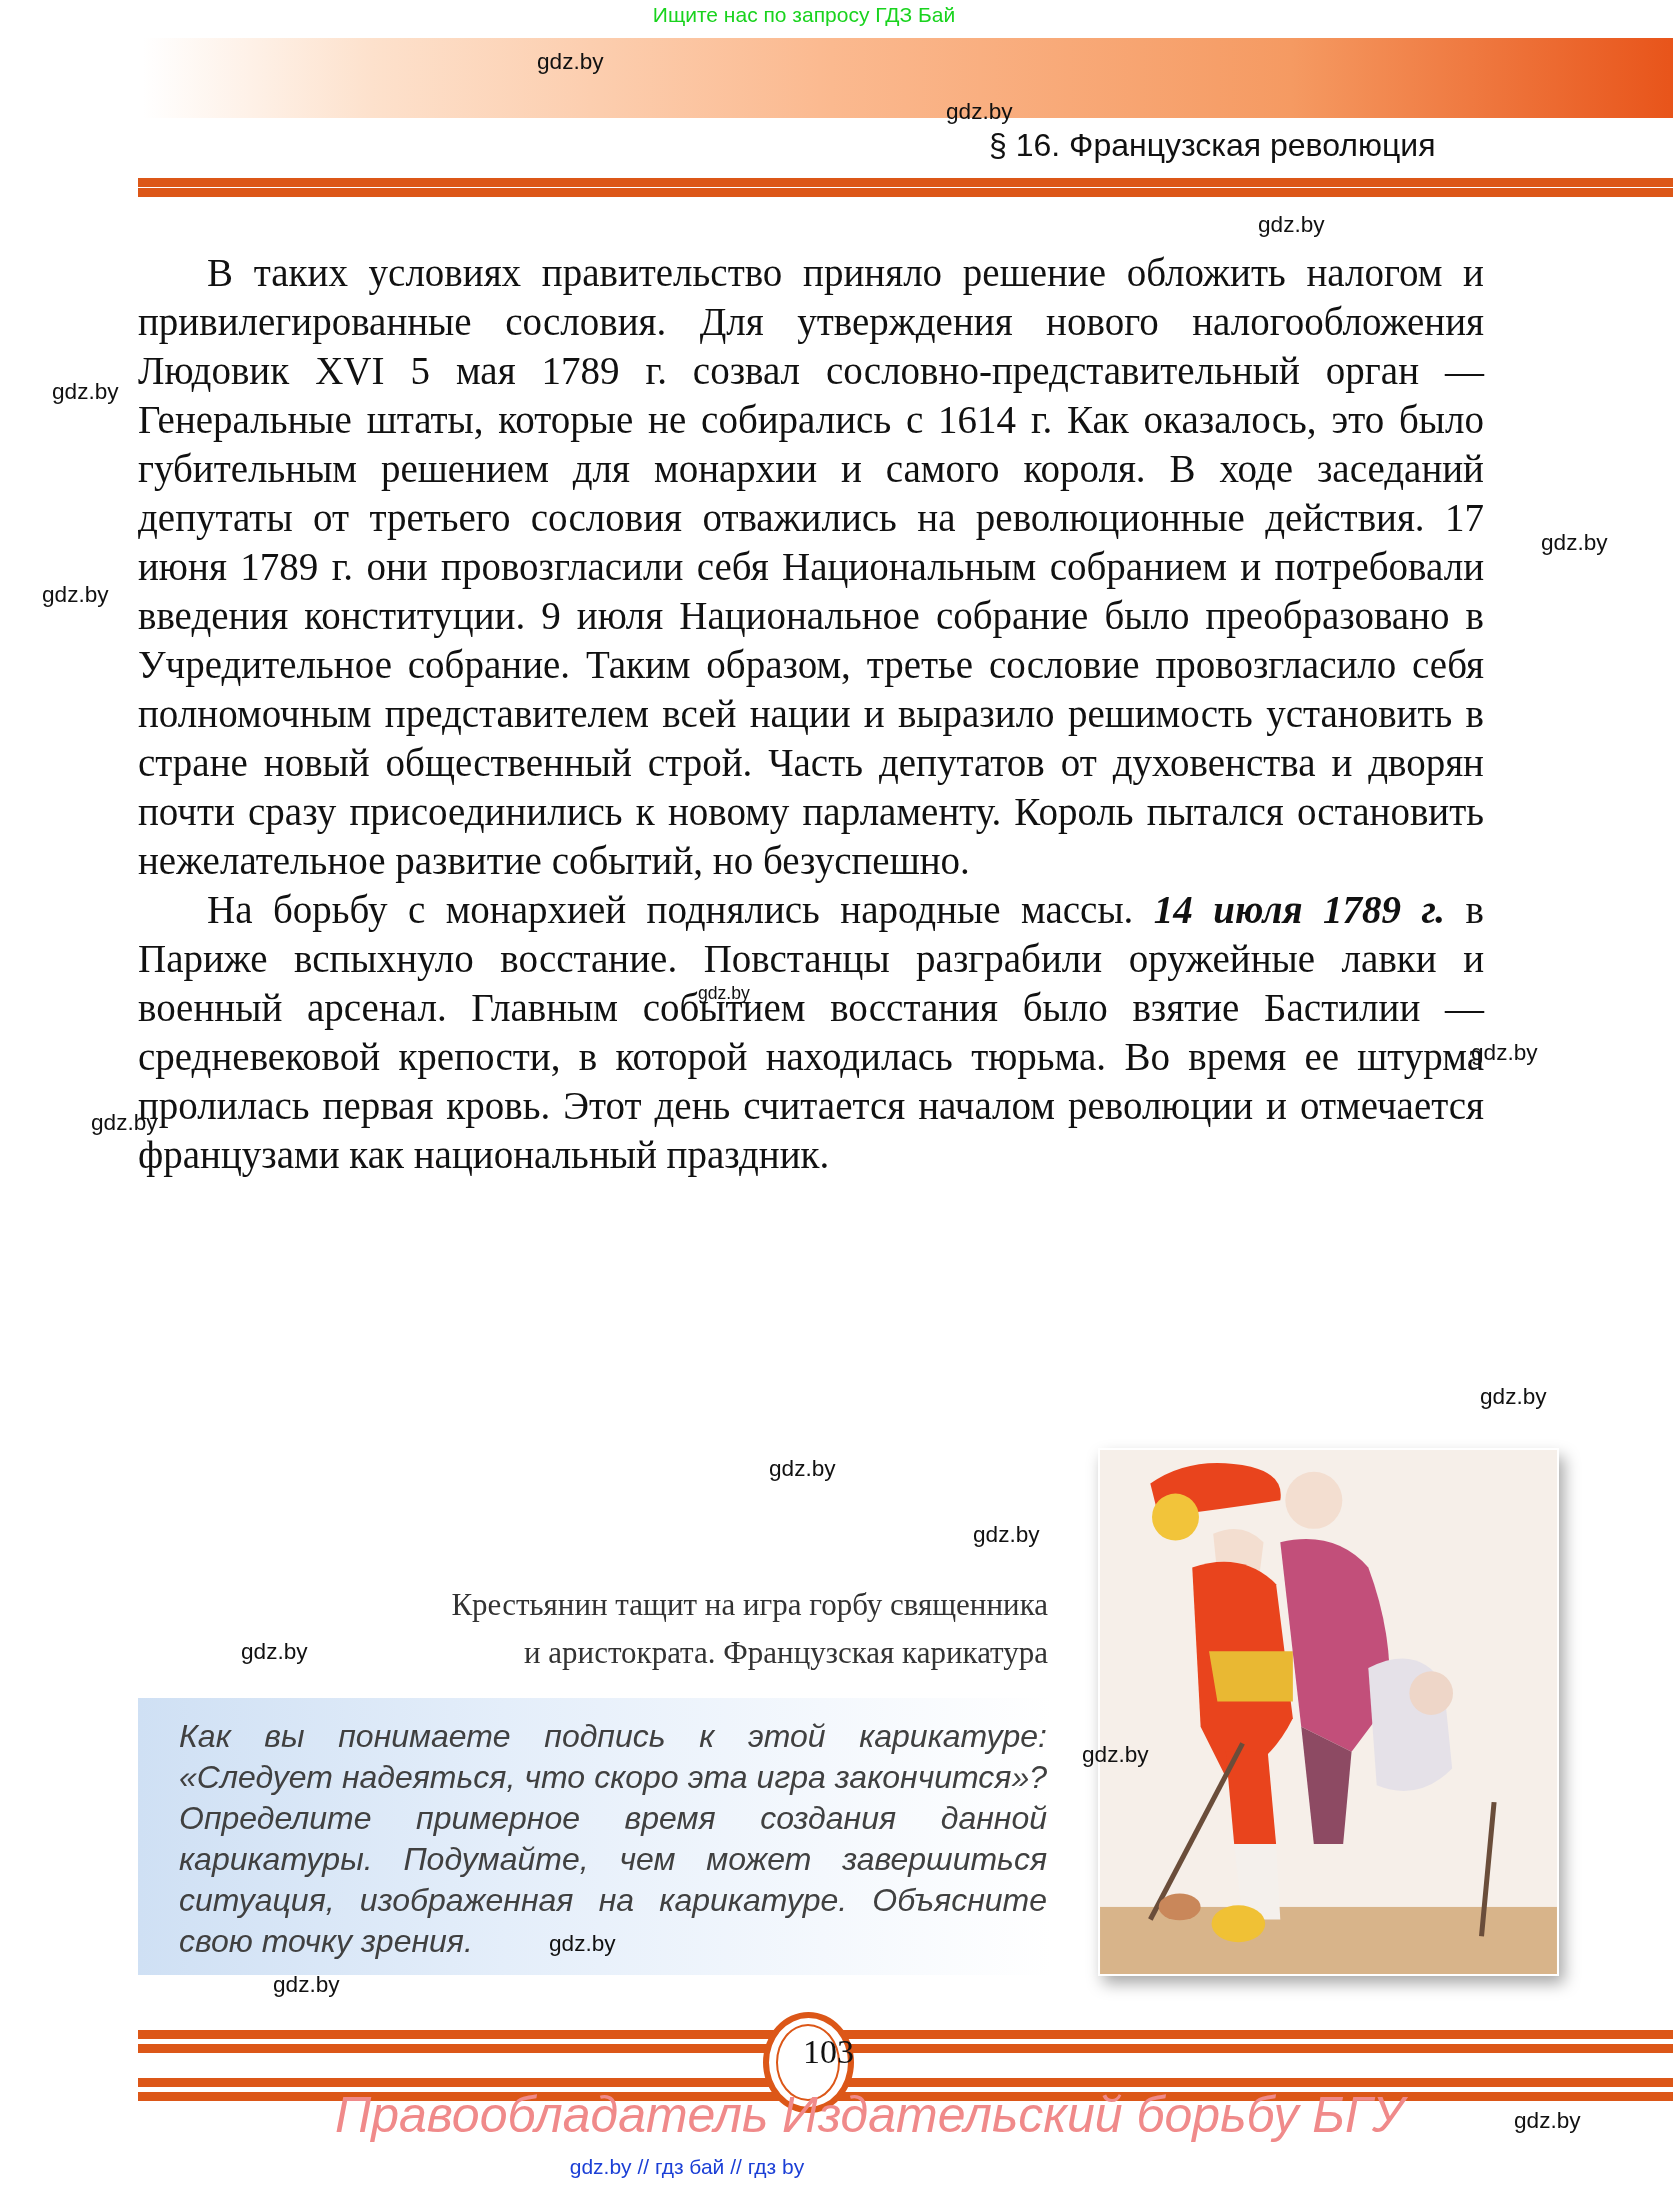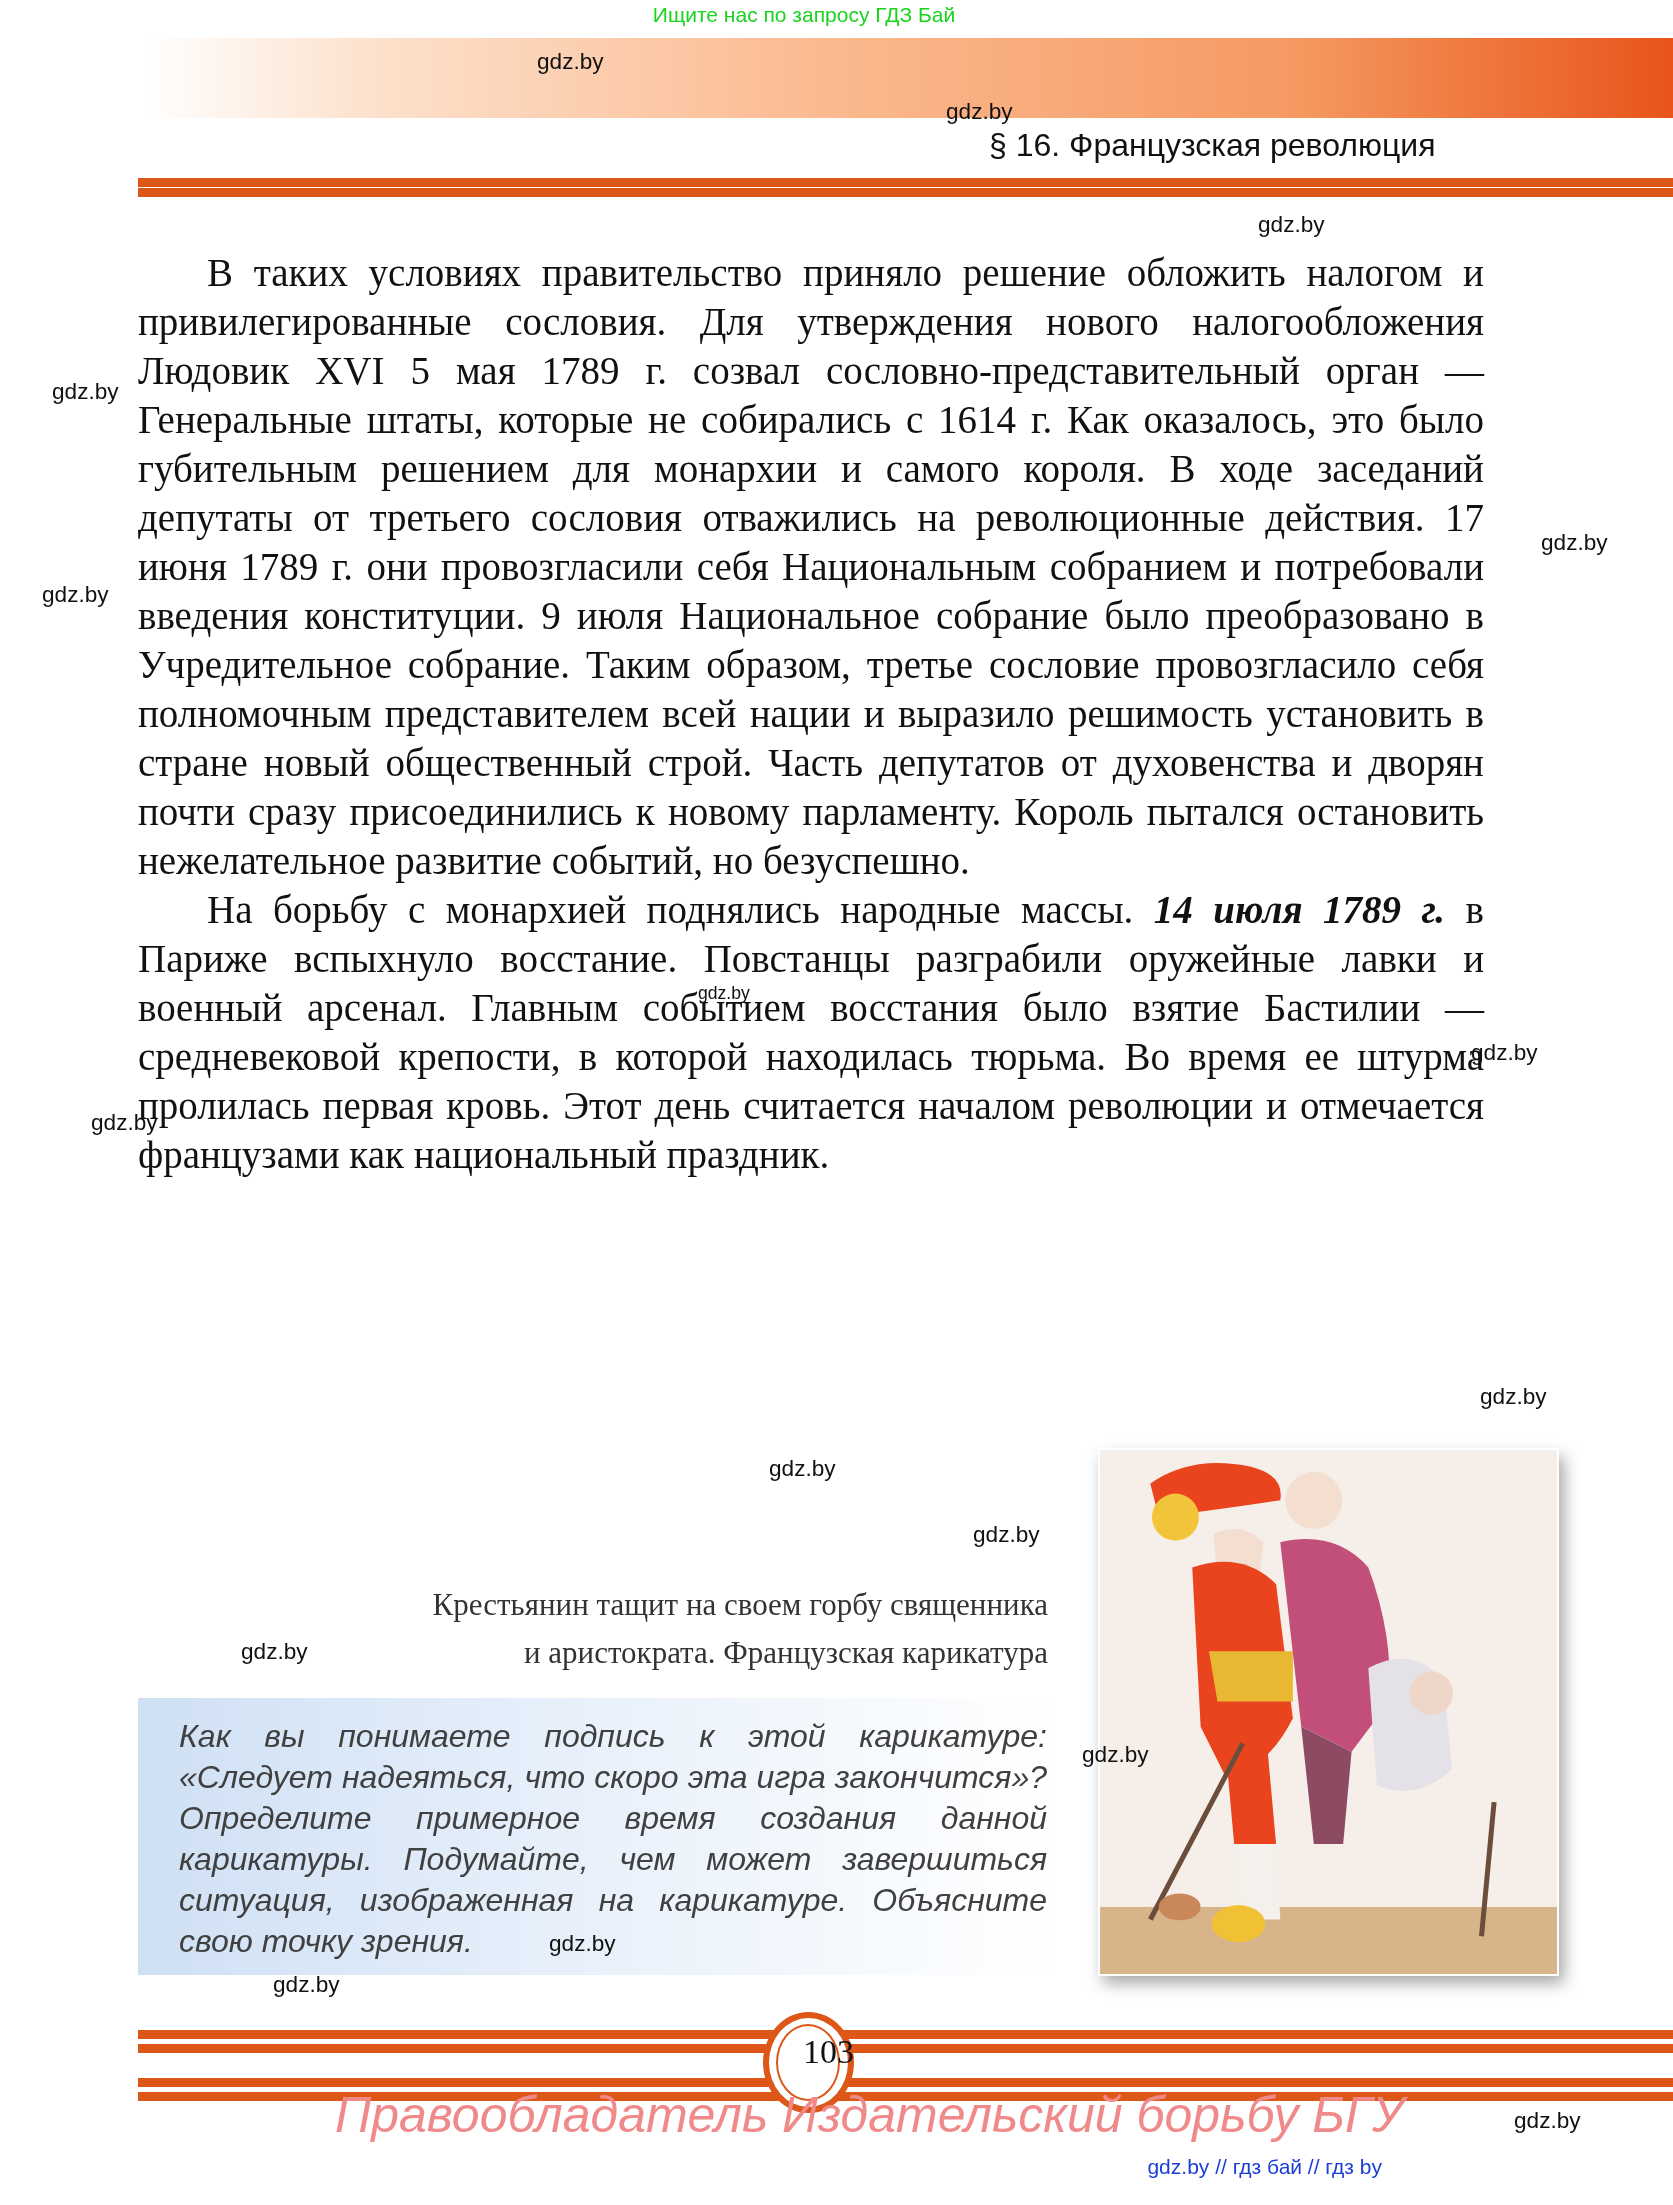--- a/index.html
+++ b/index.html
@@ -16,39 +16,39 @@
   .caption{left:302px;top:1581px;width:746px;text-align:right;font-size:31px;line-height:48px;color:#333;}
   .qbox{left:138px;top:1698px;width:914px;height:277px;background:linear-gradient(to right,#cfe0f4 0%,#e4eefa 40%,#f4f8fd 75%,#ffffff 100%);}
   .qtext{left:179px;top:1716px;width:868px;font-family:"Liberation Sans",sans-serif;font-style:italic;font-size:32px;line-height:41px;text-align:justify;color:#404040;}
   .picframe{left:1098px;top:1448px;width:457px;height:524px;background:#f7f1ec;border:2.5px solid #fff;box-shadow:5px 8.4px 15px rgba(0,0,0,0.35);overflow:hidden;}
   .wm{font-family:"Liberation Sans",sans-serif;font-size:22.6px;color:#111;white-space:nowrap;}
   .wm-small{font-size:17.6px;}
   .pagenum-ring{left:763px;top:2012px;width:91px;height:101px;border-radius:50%;background:#fff;border:6.7px solid #dc5718;box-sizing:border-box;}
   .pagenum-inner{left:776px;top:2024px;width:64px;height:77px;border-radius:50%;border:2.5px solid #dc5718;box-sizing:border-box;background:#fff;}
   .pagenum{left:763px;top:2033px;width:91px;text-align:right;font-size:34px;color:#111;}
   .copyright{left:335px;top:2086px;font-family:"Liberation Sans",sans-serif;font-style:italic;font-size:50px;color:#f08a8a;white-space:nowrap;}
-  .footer-links{left:16px;width:1366px;top:2155px;text-align:right;font-family:"Liberation Sans",sans-serif;font-size:21px;color:#1b3fd6;}
+  .footer-links{left:4px;width:1366px;top:2155px;text-align:center;font-family:"Liberation Sans",sans-serif;font-size:21px;color:#1b3fd6;}
 </style>
 </head>
 <body>
 
 <div class="abs topline">Ищите нас по запросу ГДЗ Бай</div>
 
 <div class="abs header-band"></div>
 <div class="abs section-title">§ 16. Французская революция</div>
 <div class="abs stripe" style="top:178px;"></div>
 <div class="abs stripe" style="top:188px;"></div>
 
 <div class="abs body-text">
   <p class="indent">В таких условиях правительство приняло решение обложить налогом и привилегированные сословия. Для утверждения нового налогообложения Людовик XVI 5 мая 1789 г. созвал сословно-представительный орган — Генеральные штаты, которые не собирались с 1614 г. Как оказалось, это было губительным решением для монархии и самого короля. В ходе заседаний депутаты от третьего сословия отважились на революционные действия. 17 июня 1789 г. они провозгласили себя Национальным собранием и потребовали введения конституции. 9 июля Национальное собрание было преобразовано в Учредительное собрание. Таким образом, третье сословие провозгласило себя полномочным представителем всей нации и выразило решимость установить в стране новый общественный строй. Часть депутатов от духовенства и дворян почти сразу присоединились к новому парламенту. Король пытался остановить нежелательное развитие событий, но безуспешно.</p>
   <p class="indent"><span>На борьбу с монархией поднялись народные массы.</span> <span class="bi">14 июля 1789 г.</span> <span>в Париже вспыхнуло восстание. Повстанцы разграбили оружейные лавки и военный арсенал. Главным событием восстания было взятие Бастилии — средневековой крепости, в которой находилась тюрьма. Во время ее штурма пролилась первая кровь. Этот день считается началом революции и отмечается французами как национальный праздник.</span></p>
 </div>
 
 <div class="abs caption">
-  <div>Крестьянин тащит на своем горбу священника</div>
+  <div>Крестьянин тащит на игра горбу священника</div>
   <div>и аристократа. Французская карикатура</div>
 </div>
 
 <div class="abs qbox"></div>
 <div class="abs qtext">Как вы понимаете подпись к этой карикатуре: «Следует надеяться, что скоро эта игра закончится»? Определите примерное время создания данной карикатуры. Подумайте, чем может завершиться ситуация, изображенная на карикатуре. Объясните свою точку зрения.</div>
 
 <div class="abs picframe" title="caricature-peasant-carrying-priest-and-aristocrat">
   <svg width="457" height="524" viewBox="0 0 545 625">
     <rect width="545" height="625" fill="#f6efe9"></rect>
     <rect x="0" y="545" width="545" height="80" fill="#d8b48a"></rect>

